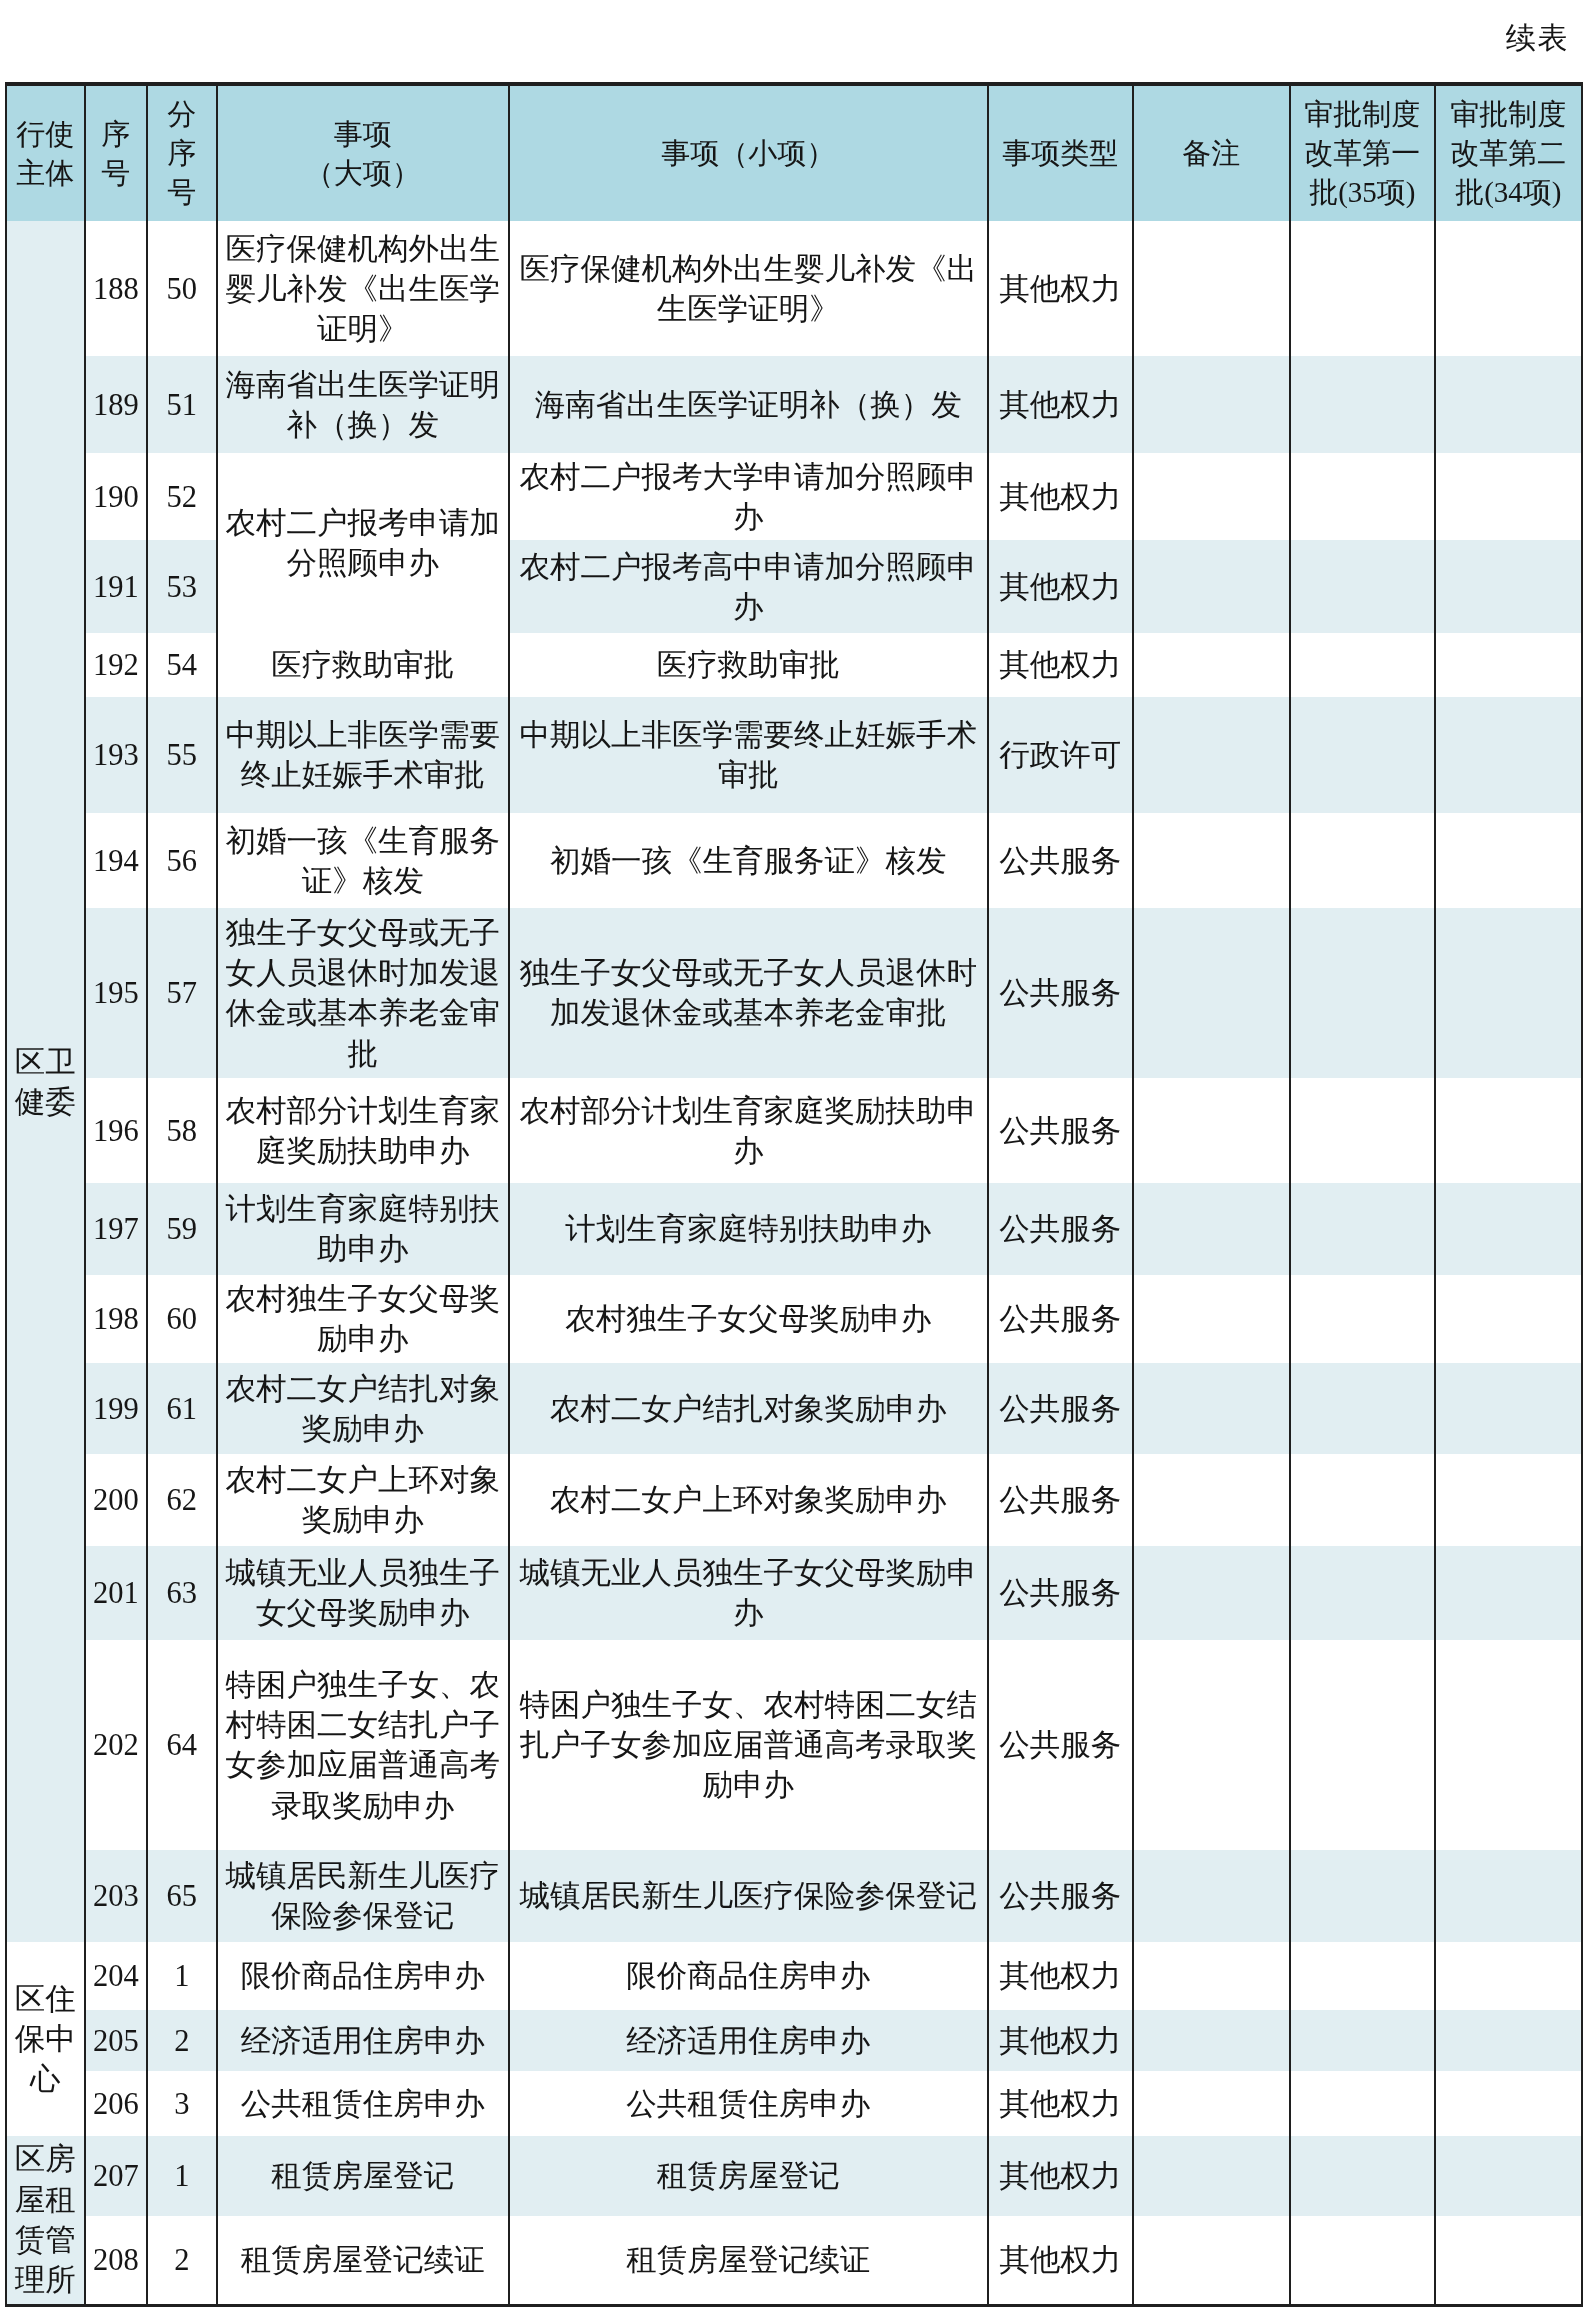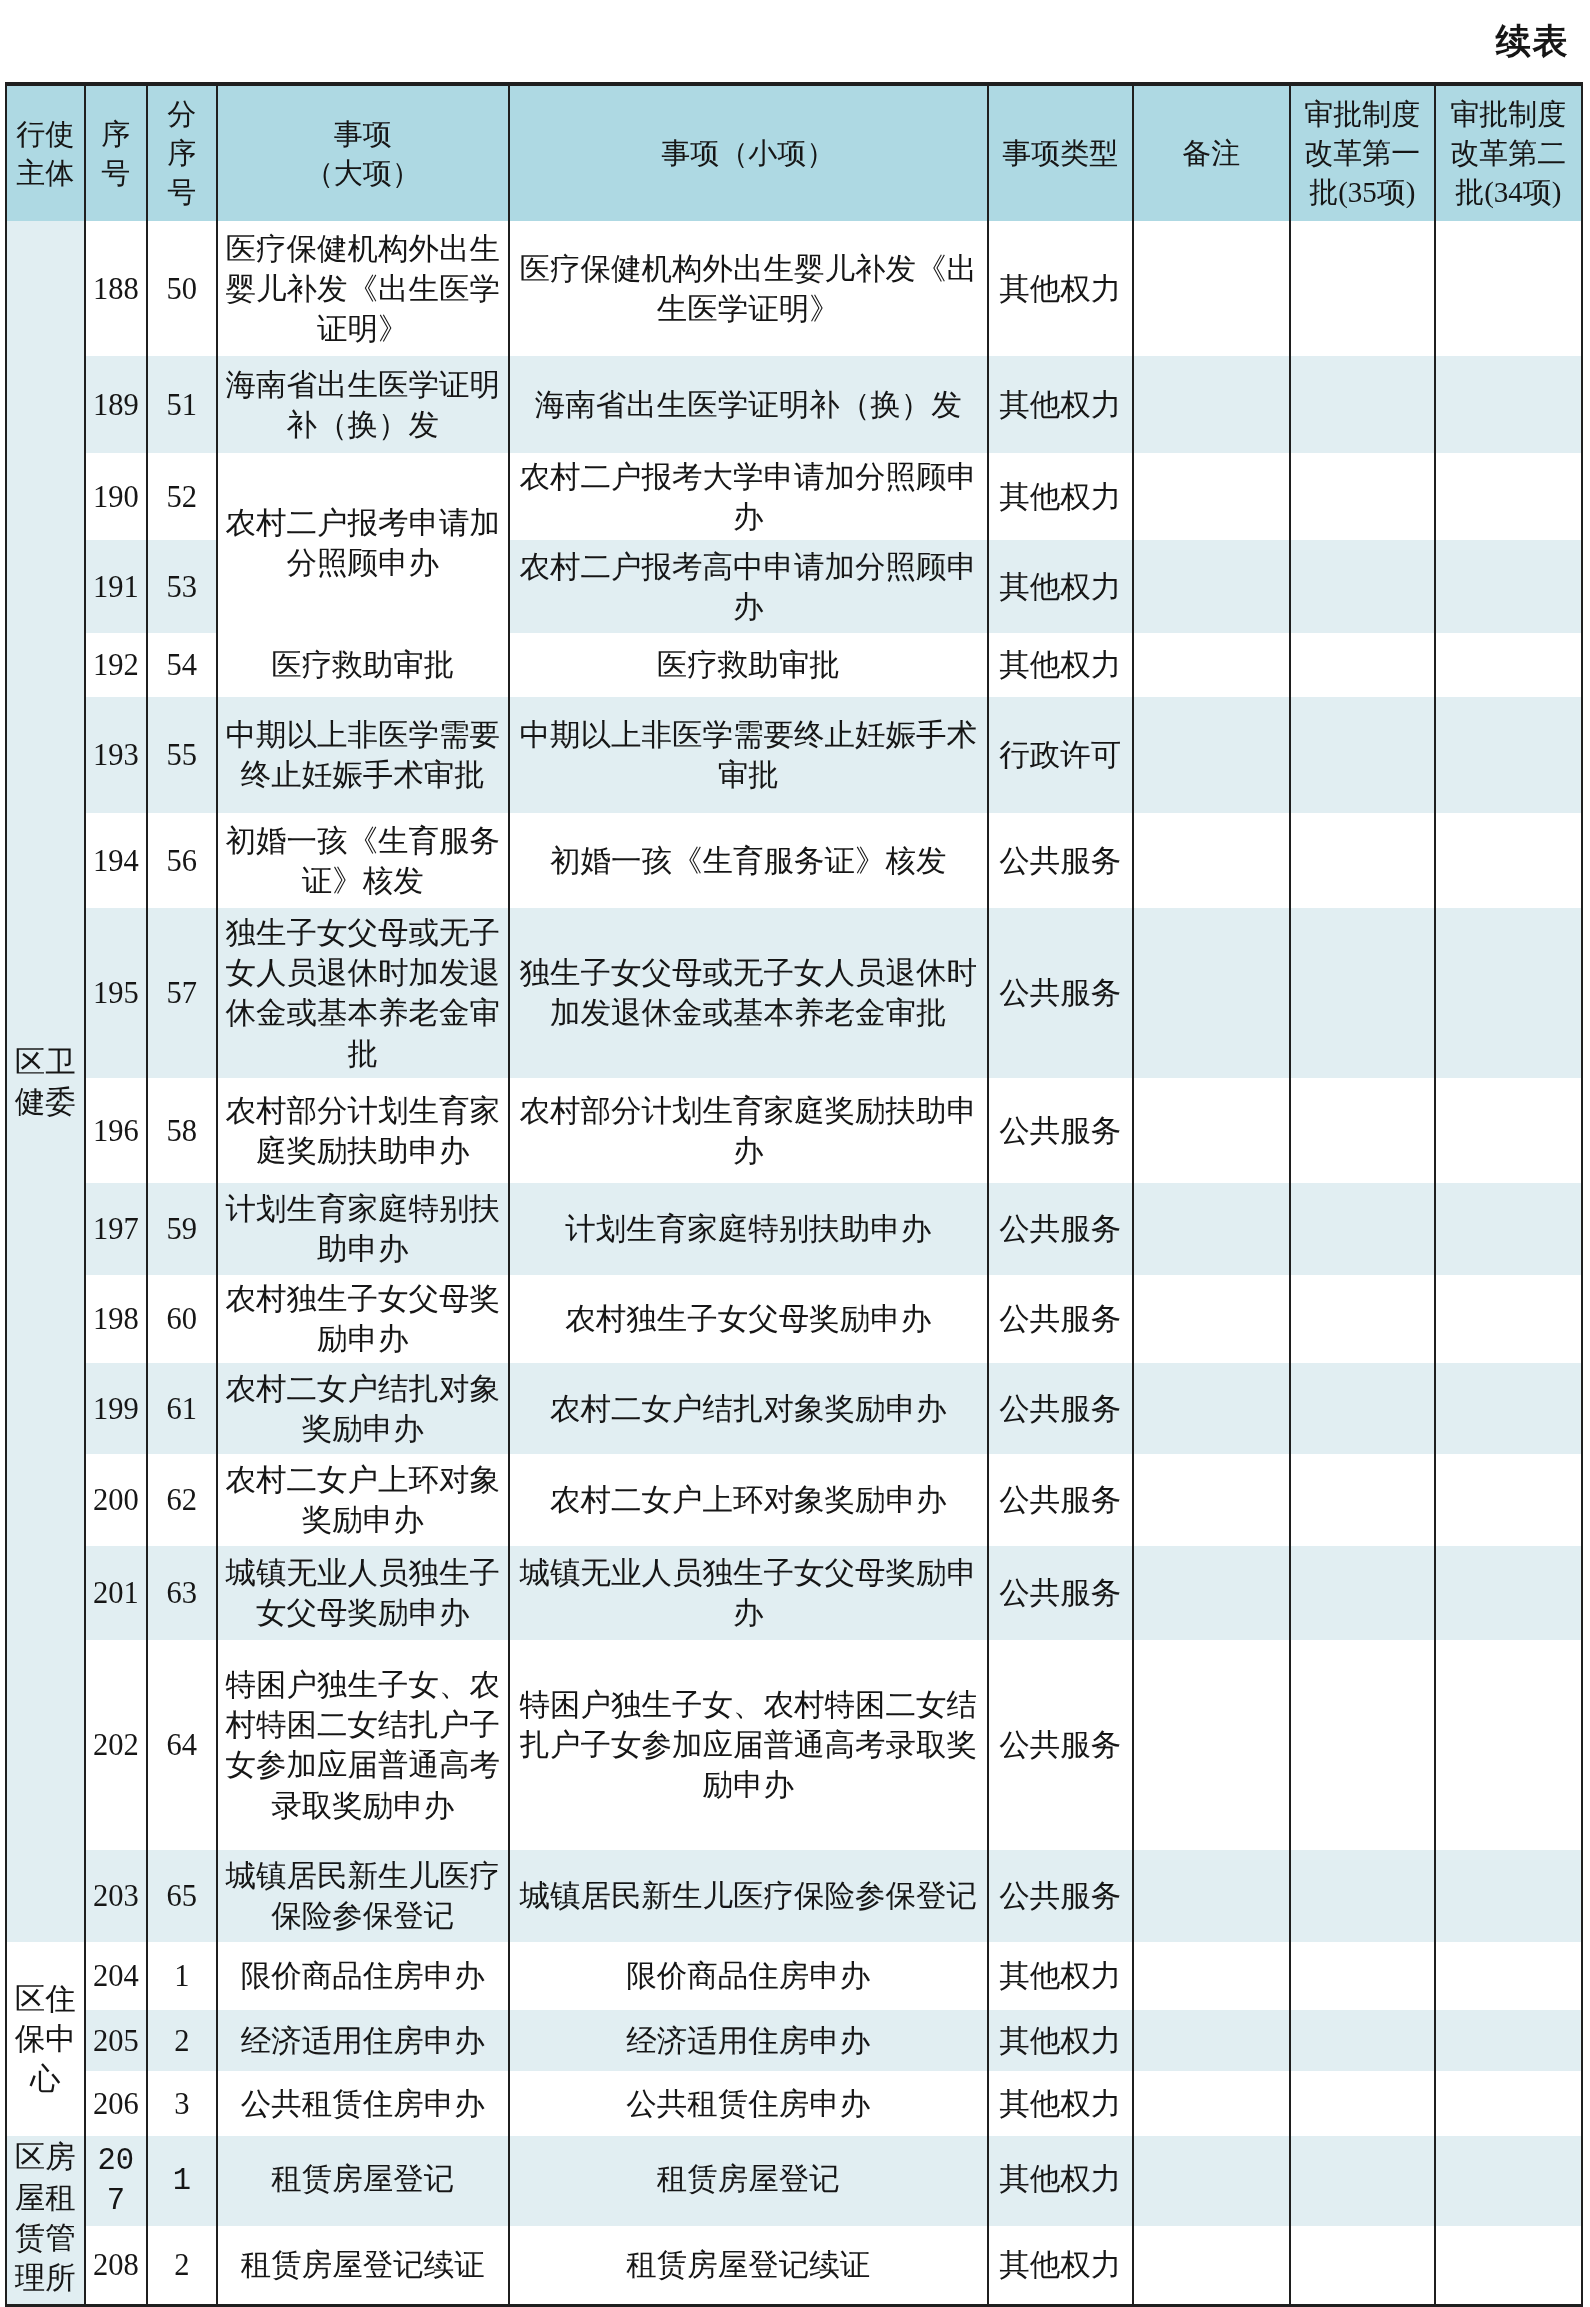--- a/index.html
+++ b/index.html
@@ -3,21 +3,21 @@
 <meta charset="utf-8">
 <style>
   html,body{margin:0;padding:0;background:#ffffff;}
   body{
     width:1590px;height:2307px;position:relative;
     font-family:"Liberation Serif","DejaVu Serif",serif;
     color:#161616;
   }
   .cont-label{
     position:absolute;top:17.7px;right:21px;
-    font-size:35px;font-weight:bold;letter-spacing:1.6px;
+    font-size:30px;font-weight:normal;letter-spacing:1.6px;
   }
   table.main{
     position:absolute;left:4.8px;top:82px;
     width:1576px;table-layout:fixed;border-collapse:collapse;
     border:2.4px solid #1f1f1f;
     border-top-width:4px;border-bottom-width:4px;
   }
   th,td{
     border-left:2.4px solid #1f1f1f;border-right:2.4px solid #1f1f1f;
     border-top:none;border-bottom:none;
@@ -257,21 +257,21 @@
       <tr style="height: 65px; padding-left: 32px;">
         <td class="w">206</td>
         <td class="w">3</td>
         <td class="w">公共租赁住房申办</td>
         <td class="w">公共租赁住房申办</td>
         <td class="w">其他权力</td>
         <td class="w"></td>
         <td class="w"></td>
         <td class="w"></td>
       </tr>
-      <tr style="height: 69px; font-family: Liberation Mono, monospace;">
+      <tr style="height: 69px;">
         <td class="s" rowspan="2">区房屋租赁管理所</td>
         <td class="s">207</td>
         <td class="s">1</td>
         <td class="s">租赁房屋登记</td>
         <td class="s">租赁房屋登记</td>
         <td class="s">其他权力</td>
         <td class="s"></td>
         <td class="s"></td>
         <td class="s"></td>
       </tr>

